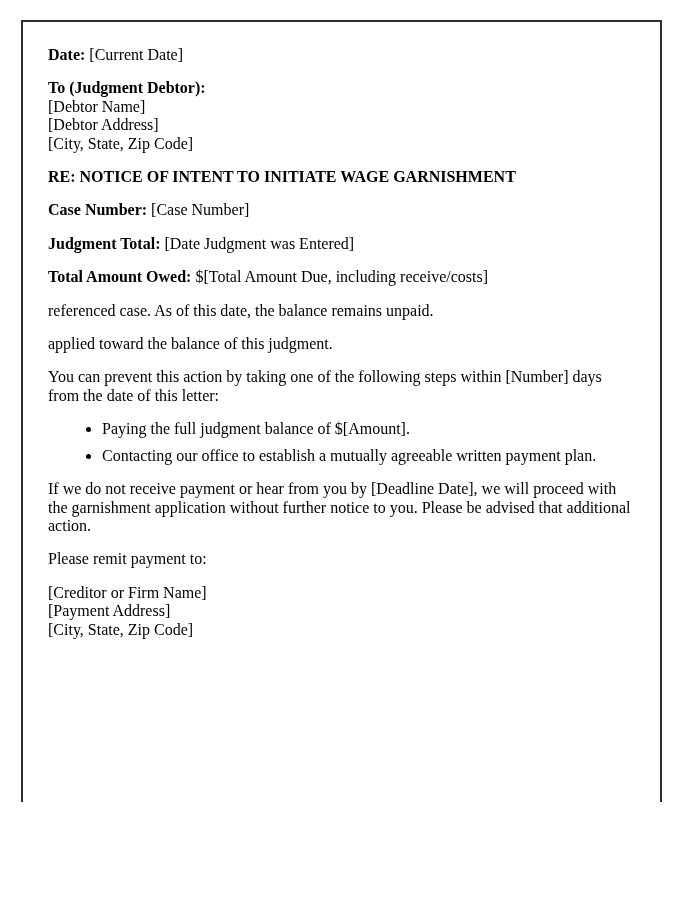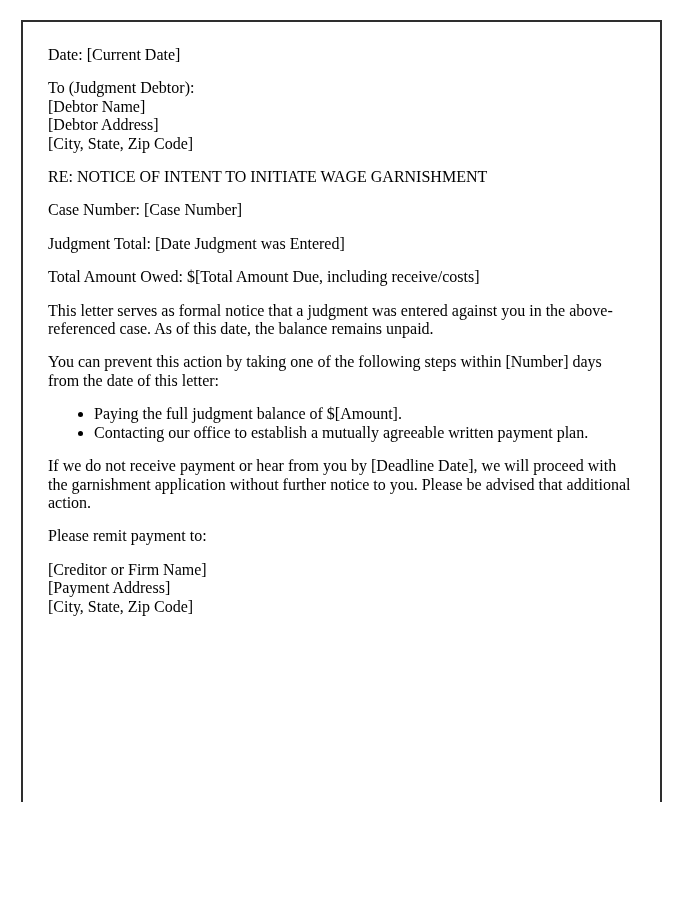--- a/index.html
+++ b/index.html
@@ -31,28 +31,28 @@
     background: #ffffff;
     color: #000000;
     font-family: "Liberation Serif", "DejaVu Serif", serif;
     font-size: 16px;
     line-height: 18.4px;
   }
   .para {
     margin: 15px 0;
   }
   .para strong {
-    font-weight: normal;
+    font-weight: bold;
   }
   ul.options {
     margin: 15px 0;
     padding-left: 46px;
   }
   ul.options li {
-    margin: 0;
+    margin: 8px;
     padding: 0;
   }
 </style>
 </head>
 <body style="background: rgb(255, 255, 255);">
 
 <div class="canvas">
   <div class="letter" style="border-right-color: rgb(46, 46, 46); border-left-color: rgb(46, 46, 46); border-top-color: rgb(46, 46, 46); color: rgb(0, 0, 0);">
 
     <div class="para"><strong>Date:</strong> <span>[Current Date]</span></div>
@@ -68,25 +68,25 @@
 
 
     <div class="para"><strong>Case Number:</strong> <span>[Case Number]</span></div>
 
     <div class="para"><strong>Judgment Total:</strong> <span>[Date Judgment was Entered]</span></div>
 
     <div class="para"><strong>Total Amount Owed:</strong> <span>$[Total Amount Due, including receive/costs]</span></div>
 
 
     <div class="para">
-      <div>This letter serves as formal notice that a judgment was entered against you in the above-</div>
       <div>referenced case. As of this date, the balance remains unpaid.</div>
     </div>
 
     <div class="para">
+      <div>applied toward the balance of this judgment.</div>
     </div>
 
     <div class="para">
       <div>You can prevent this action by taking one of the following steps within [Number] days</div>
       <div>from the date of this letter:</div>
     </div>
 
     <ul class="options">
       <li>Paying the full judgment balance of $[Amount].</li>
       <li>Contacting our office to establish a mutually agreeable written payment plan.</li>

